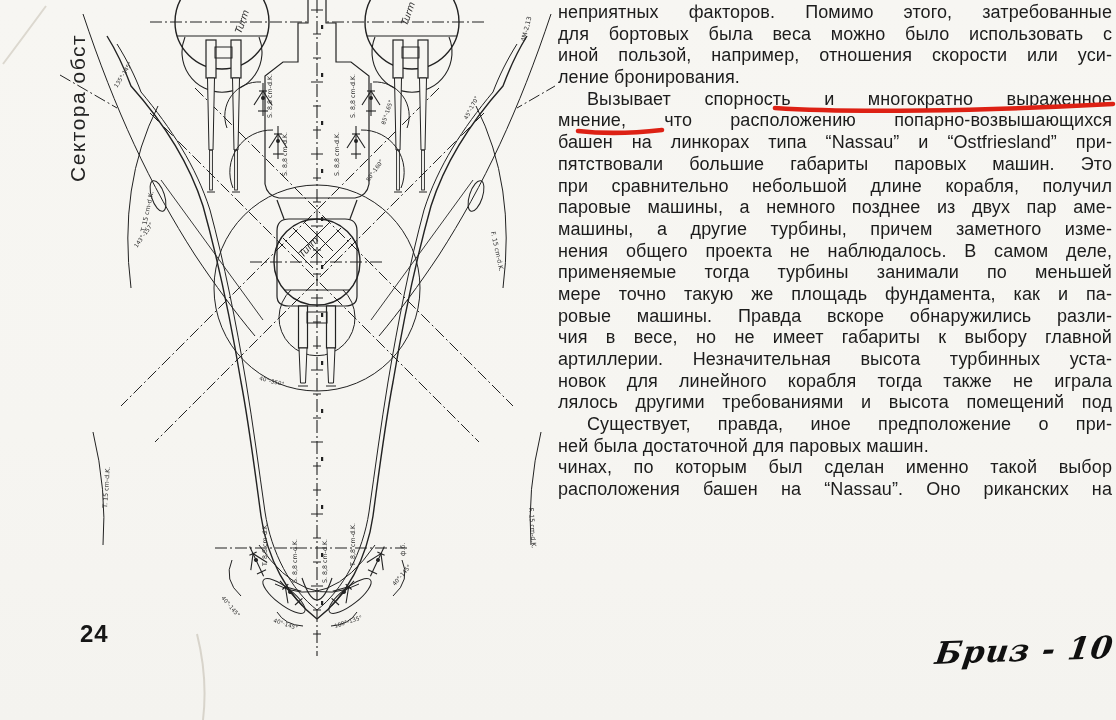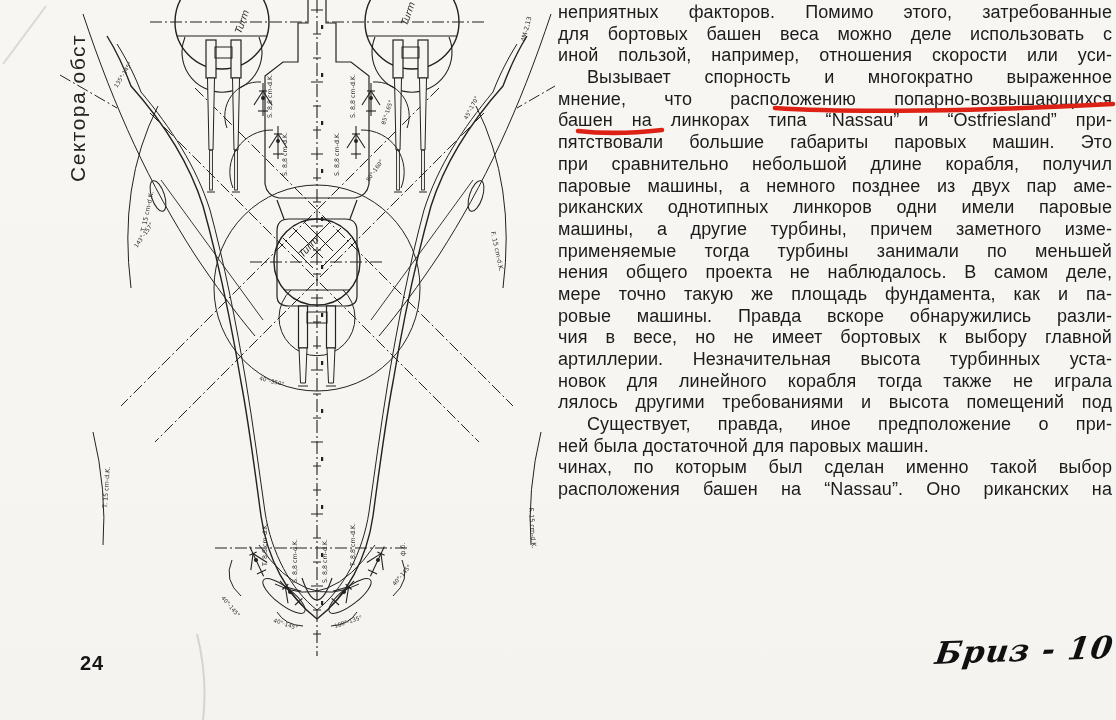--- a/index.html
+++ b/index.html
@@ -10,21 +10,21 @@
   .script-label{font-family:"DejaVu Serif",serif;font-style:italic;}
   #diagram{position:absolute;left:55px;top:0;}
   #vcap{position:absolute;left:66px;top:182px;transform:rotate(-90deg);transform-origin:0 0;
         white-space:nowrap;font-size:21px;letter-spacing:1.5px;color:#242424;width:260px;}
   #textcol{position:absolute;left:558px;top:2px;width:554px;}
   .tl{height:21.7px;line-height:21.7px;font-size:18px;letter-spacing:.1px;
       text-align:justify;text-align-last:justify;white-space:nowrap;color:#1c1c1c;}
   .tl.ind{padding-left:29px;}
   .tl.pend{text-align-last:left;}
   #overlay{position:absolute;left:0;top:0;pointer-events:none;}
-  #pagenum{position:absolute;left:80px;top:652px;font-size:20px;font-weight:700;color:#161616;letter-spacing:1px;}
+  #pagenum{position:absolute;left:80px;top:620px;font-size:24px;font-weight:700;color:#161616;letter-spacing:1px;}
   #brand{position:absolute;left:936px;top:632px;font-family:"DejaVu Serif",serif;
          font-style:italic;font-weight:700;font-size:31px;color:#101010;
          transform:skewX(-10deg) rotate(-2deg);letter-spacing:1px;}
 </style>
 </head>
 <body>
 
 <div id="page">
 
   <svg id="diagram" width="500" height="660" viewBox="0 0 500 660">
@@ -224,35 +224,35 @@
         <text x="352" y="26" transform="rotate(-70 352 26)">Turm</text>
         <text x="248" y="258" transform="rotate(-48 248 258)">Turm</text>
       </g>
     </g>
   </svg>
 
   <div id="vcap">Сектора обст</div>
 
   <div id="textcol">
       <div class="tl">неприятных факторов. Помимо этого, затребованные</div>
-      <div class="tl">для бортовых башен веса можно деле использовать с</div>
+      <div class="tl">для бортовых была веса можно было использовать с</div>
       <div class="tl">иной пользой, например, отношения скорости или уси-</div>
+      <div class="tl pend">ление бронирования.</div>
       <div class="tl ind">Вызывает спорность и многократно выраженное</div>
       <div class="tl">мнение, что расположению попарно-возвышающихся</div>
       <div class="tl">башен на линкорах типа “Nassau” и “Ostfriesland” при-</div>
       <div class="tl">пятствовали большие габариты паровых машин. Это</div>
       <div class="tl">при сравнительно небольшой длине корабля, получил</div>
       <div class="tl">паровые машины, а немного позднее из двух пар аме-</div>
-      <div class="tl">риканских однотипных линкоров одни имели паровые</div>
       <div class="tl">машины, а другие турбины, причем заметного изме-</div>
+      <div class="tl">нения общего проекта не наблюдалось. В самом деле,</div>
       <div class="tl">применяемые тогда турбины занимали по меньшей</div>
-      <div class="tl">нения общего проекта не наблюдалось. В самом деле,</div>
       <div class="tl">мере точно такую же площадь фундамента, как и па-</div>
       <div class="tl">ровые машины. Правда вскоре обнаружились разли-</div>
-      <div class="tl">чия в весе, но не имеет бортовых к выбору главной</div>
+      <div class="tl">чия в весе, но не имеет габариты к выбору главной</div>
       <div class="tl">артиллерии. Незначительная высота турбинных уста-</div>
       <div class="tl">новок для линейного корабля тогда также не играла</div>
       <div class="tl">лялось другими требованиями и высота помещений под</div>
       <div class="tl ind">Существует, правда, иное предположение о при-</div>
       <div class="tl pend">ней была достаточной для паровых машин.</div>
       <div class="tl">чинах, по которым был сделан именно такой выбор</div>
       <div class="tl">расположения башен на “Nassau”. Оно риканских на</div>
     </div>
 
   <svg id="overlay" width="1116" height="720" viewBox="0 0 1116 720">

